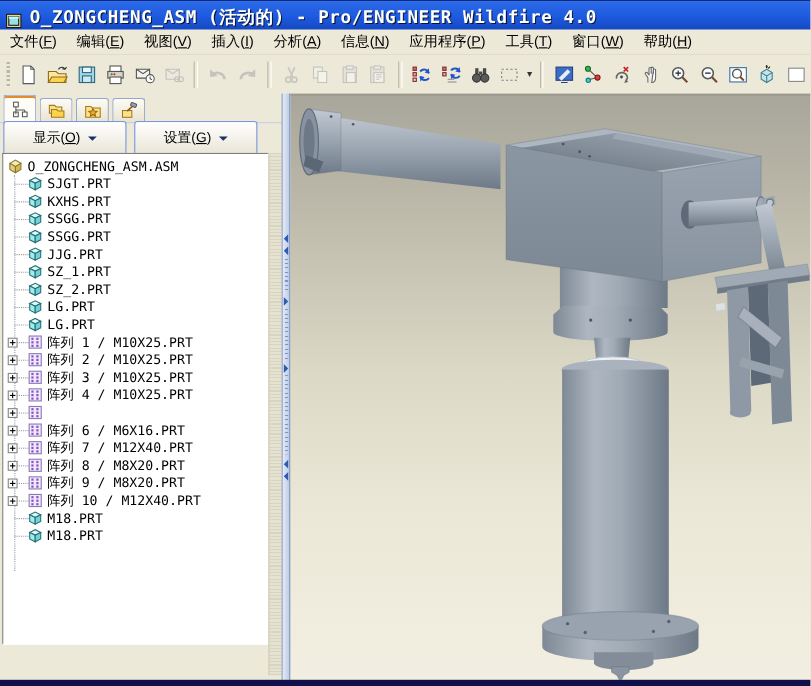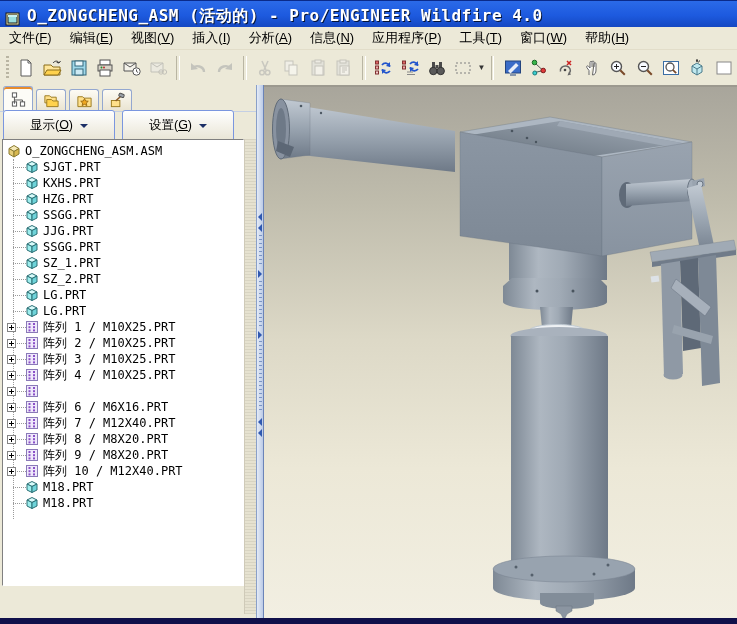--- a/index.html
+++ b/index.html
@@ -380,51 +380,41 @@
               <span class="lbl">KXHS.PRT</span>
             </div>
             <div class="tree-row tree-child">
               <span class="node-icon">
                 <svg viewBox="0 0 14 14">
                   <polygon points="2,4 7,1.5 12,4 7,6.5" fill="#d9fbfb" stroke="#2a6f74"></polygon>
                   <polygon points="2,4 7,6.5 7,12.5 2,10" fill="#9deeee" stroke="#2a6f74"></polygon>
                   <polygon points="12,4 7,6.5 7,12.5 12,10" fill="#6fd4da" stroke="#2a6f74"></polygon>
                 </svg>
               </span>
-              <span class="lbl">HZG.PRT</span>
-            </div>
-            <div class="tree-row tree-child">
-              <span class="node-icon">
-                <svg viewBox="0 0 14 14">
-                  <polygon points="2,4 7,1.5 12,4 7,6.5" fill="#d9fbfb" stroke="#2a6f74"></polygon>
-                  <polygon points="2,4 7,6.5 7,12.5 2,10" fill="#9deeee" stroke="#2a6f74"></polygon>
-                  <polygon points="12,4 7,6.5 7,12.5 12,10" fill="#6fd4da" stroke="#2a6f74"></polygon>
-                </svg>
-              </span>
               <span class="lbl">SSGG.PRT</span>
             </div>
             <div class="tree-row tree-child">
               <span class="node-icon">
                 <svg viewBox="0 0 14 14">
                   <polygon points="2,4 7,1.5 12,4 7,6.5" fill="#d9fbfb" stroke="#2a6f74"></polygon>
                   <polygon points="2,4 7,6.5 7,12.5 2,10" fill="#9deeee" stroke="#2a6f74"></polygon>
                   <polygon points="12,4 7,6.5 7,12.5 12,10" fill="#6fd4da" stroke="#2a6f74"></polygon>
                 </svg>
               </span>
+              <span class="lbl">SSGG.PRT</span>
+            </div>
+            <div class="tree-row tree-child">
+              <span class="node-icon">
+                <svg viewBox="0 0 14 14">
+                  <polygon points="2,4 7,1.5 12,4 7,6.5" fill="#d9fbfb" stroke="#2a6f74"></polygon>
+                  <polygon points="2,4 7,6.5 7,12.5 2,10" fill="#9deeee" stroke="#2a6f74"></polygon>
+                  <polygon points="12,4 7,6.5 7,12.5 12,10" fill="#6fd4da" stroke="#2a6f74"></polygon>
+                </svg>
+              </span>
               <span class="lbl">JJG.PRT</span>
-            </div>
-            <div class="tree-row tree-child">
-              <span class="node-icon">
-                <svg viewBox="0 0 14 14">
-                  <polygon points="2,4 7,1.5 12,4 7,6.5" fill="#d9fbfb" stroke="#2a6f74"></polygon>
-                  <polygon points="2,4 7,6.5 7,12.5 2,10" fill="#9deeee" stroke="#2a6f74"></polygon>
-                  <polygon points="12,4 7,6.5 7,12.5 12,10" fill="#6fd4da" stroke="#2a6f74"></polygon>
-                </svg>
-              </span>
-              <span class="lbl">SSGG.PRT</span>
             </div>
             <div class="tree-row tree-child">
               <span class="node-icon">
                 <svg viewBox="0 0 14 14">
                   <polygon points="2,4 7,1.5 12,4 7,6.5" fill="#d9fbfb" stroke="#2a6f74"></polygon>
                   <polygon points="2,4 7,6.5 7,12.5 2,10" fill="#9deeee" stroke="#2a6f74"></polygon>
                   <polygon points="12,4 7,6.5 7,12.5 12,10" fill="#6fd4da" stroke="#2a6f74"></polygon>
                 </svg>
               </span>
               <span class="lbl">SZ_1.PRT</span>

